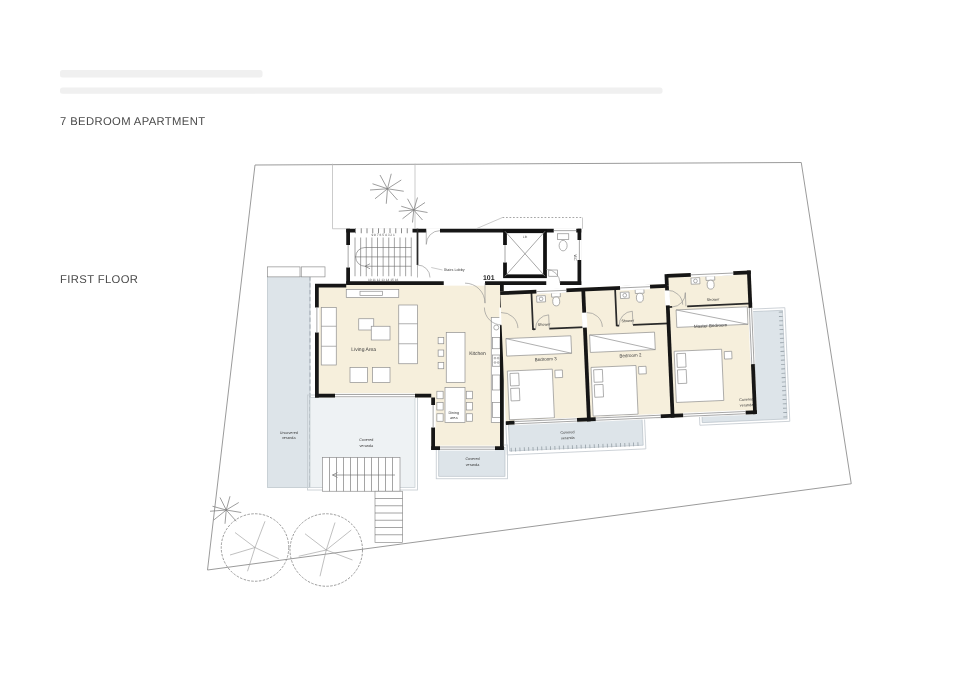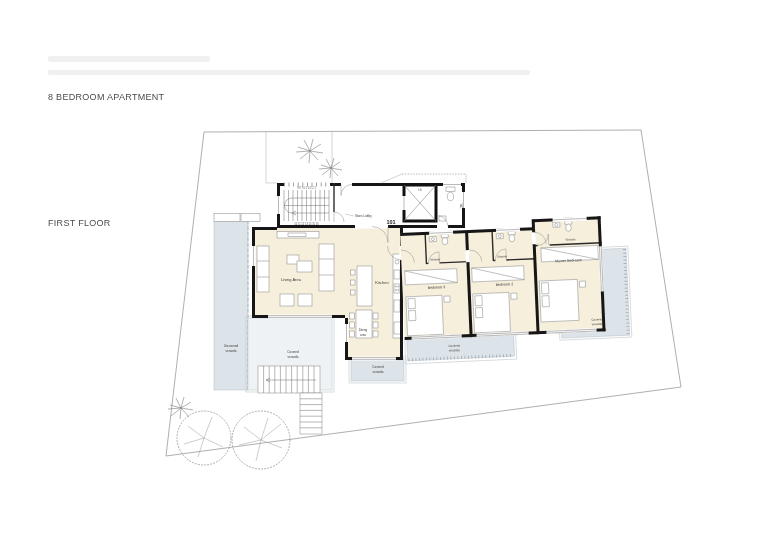--- a/index.html
+++ b/index.html
@@ -35,21 +35,21 @@
   .lbl-unit{font-size:5.5px;font-weight:600;text-anchor:middle;fill:#222;}
 </style>
 </head>
 <body>
 
 <div class="page">
 
   <div class="faint-line" style="left:48px;top:56px;width:162px;height:6px;"></div>
   <div class="faint-line" style="left:48px;top:70px;width:482px;height:5px;"></div>
 
-  <div class="caption" style="left:48px;top:92px;">8 BEDROOM APARTMENT</div>
+  <div class="caption" style="left:48px;top:92px;">7 BEDROOM APARTMENT</div>
   <div class="caption" style="left:48px;top:218px;">FIRST FLOOR</div>
 
   <svg width="768" height="543" viewBox="0 0 768 543">
 
     <polygon class="boundary" points="204,132 641,130 681,387 166,456"></polygon>
 
     <path class="thin" d="M266,131 L266,183 M332,131 L332,183 M266,183 L277,183"></path>
 
     <g>
       <rect class="veranda" x="214" y="221" width="34" height="169"></rect>

